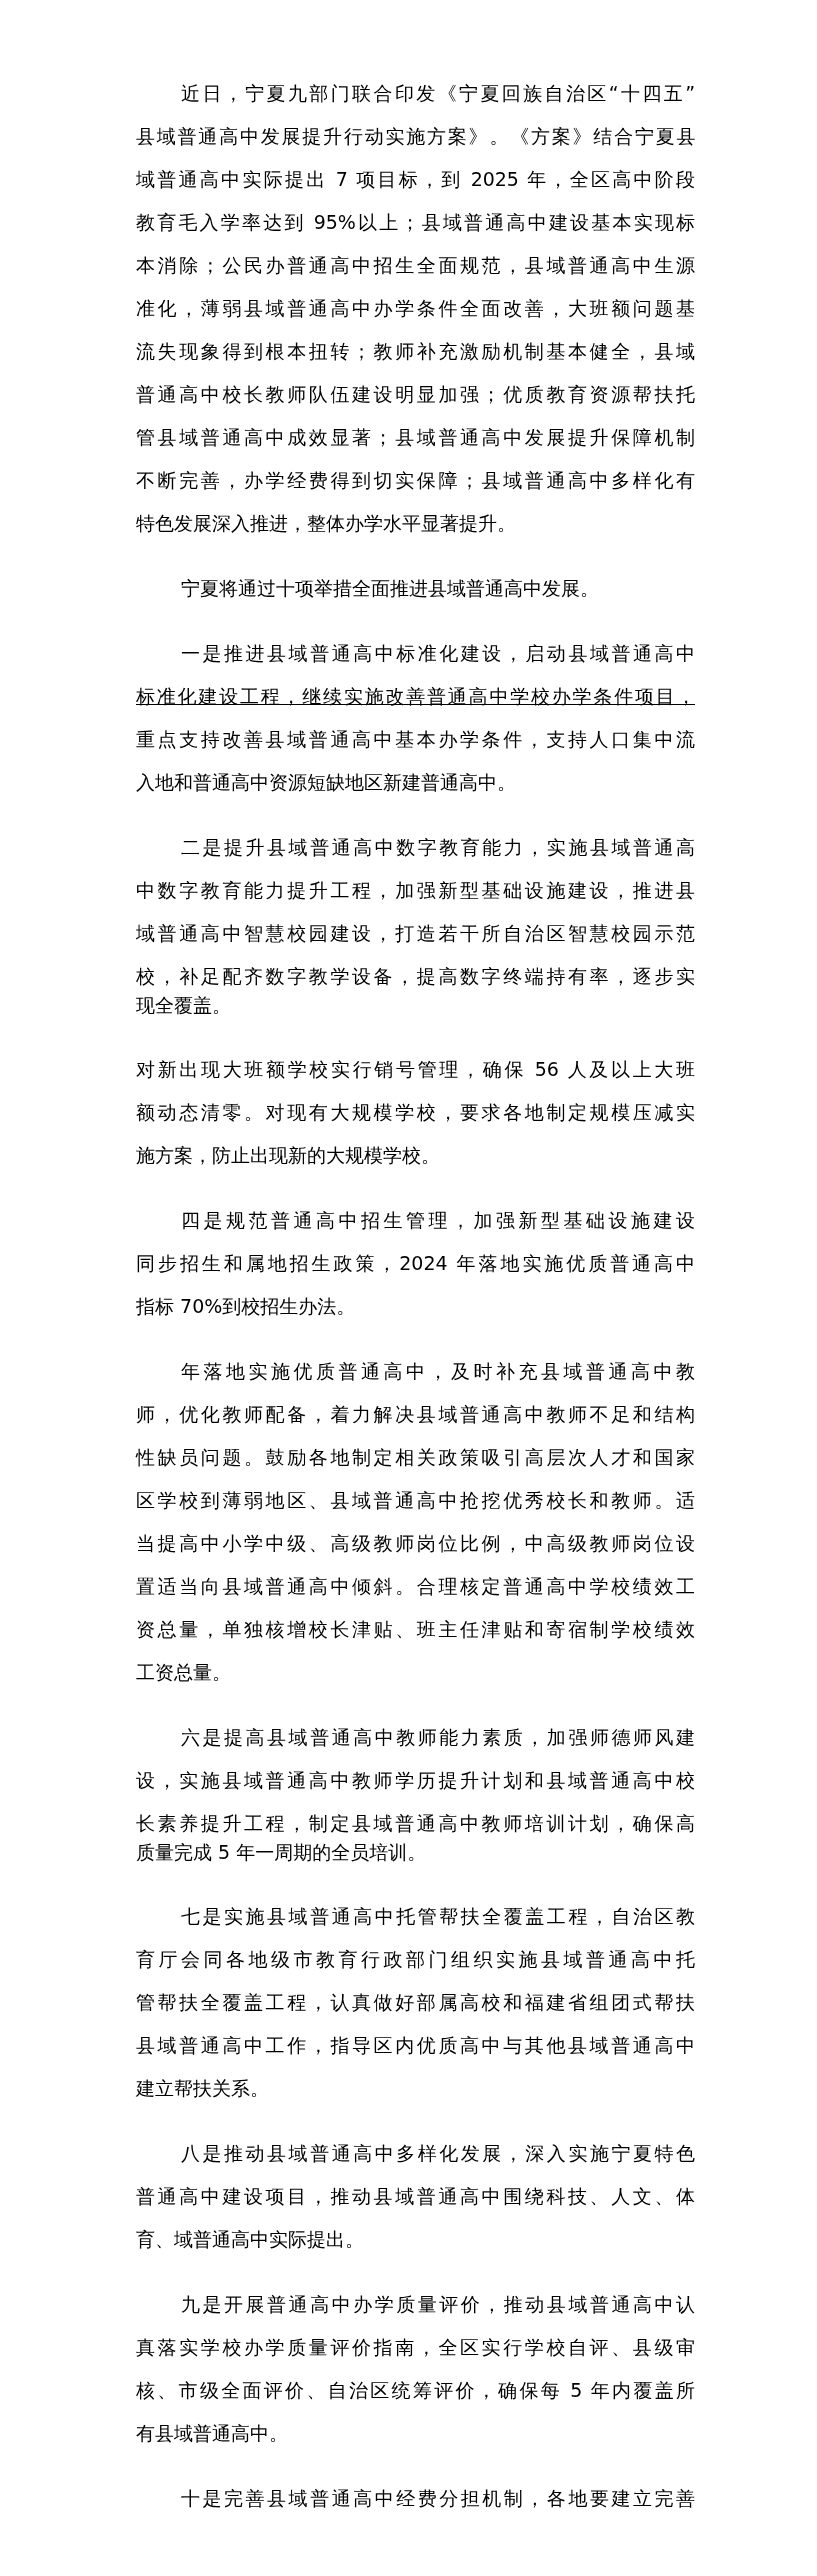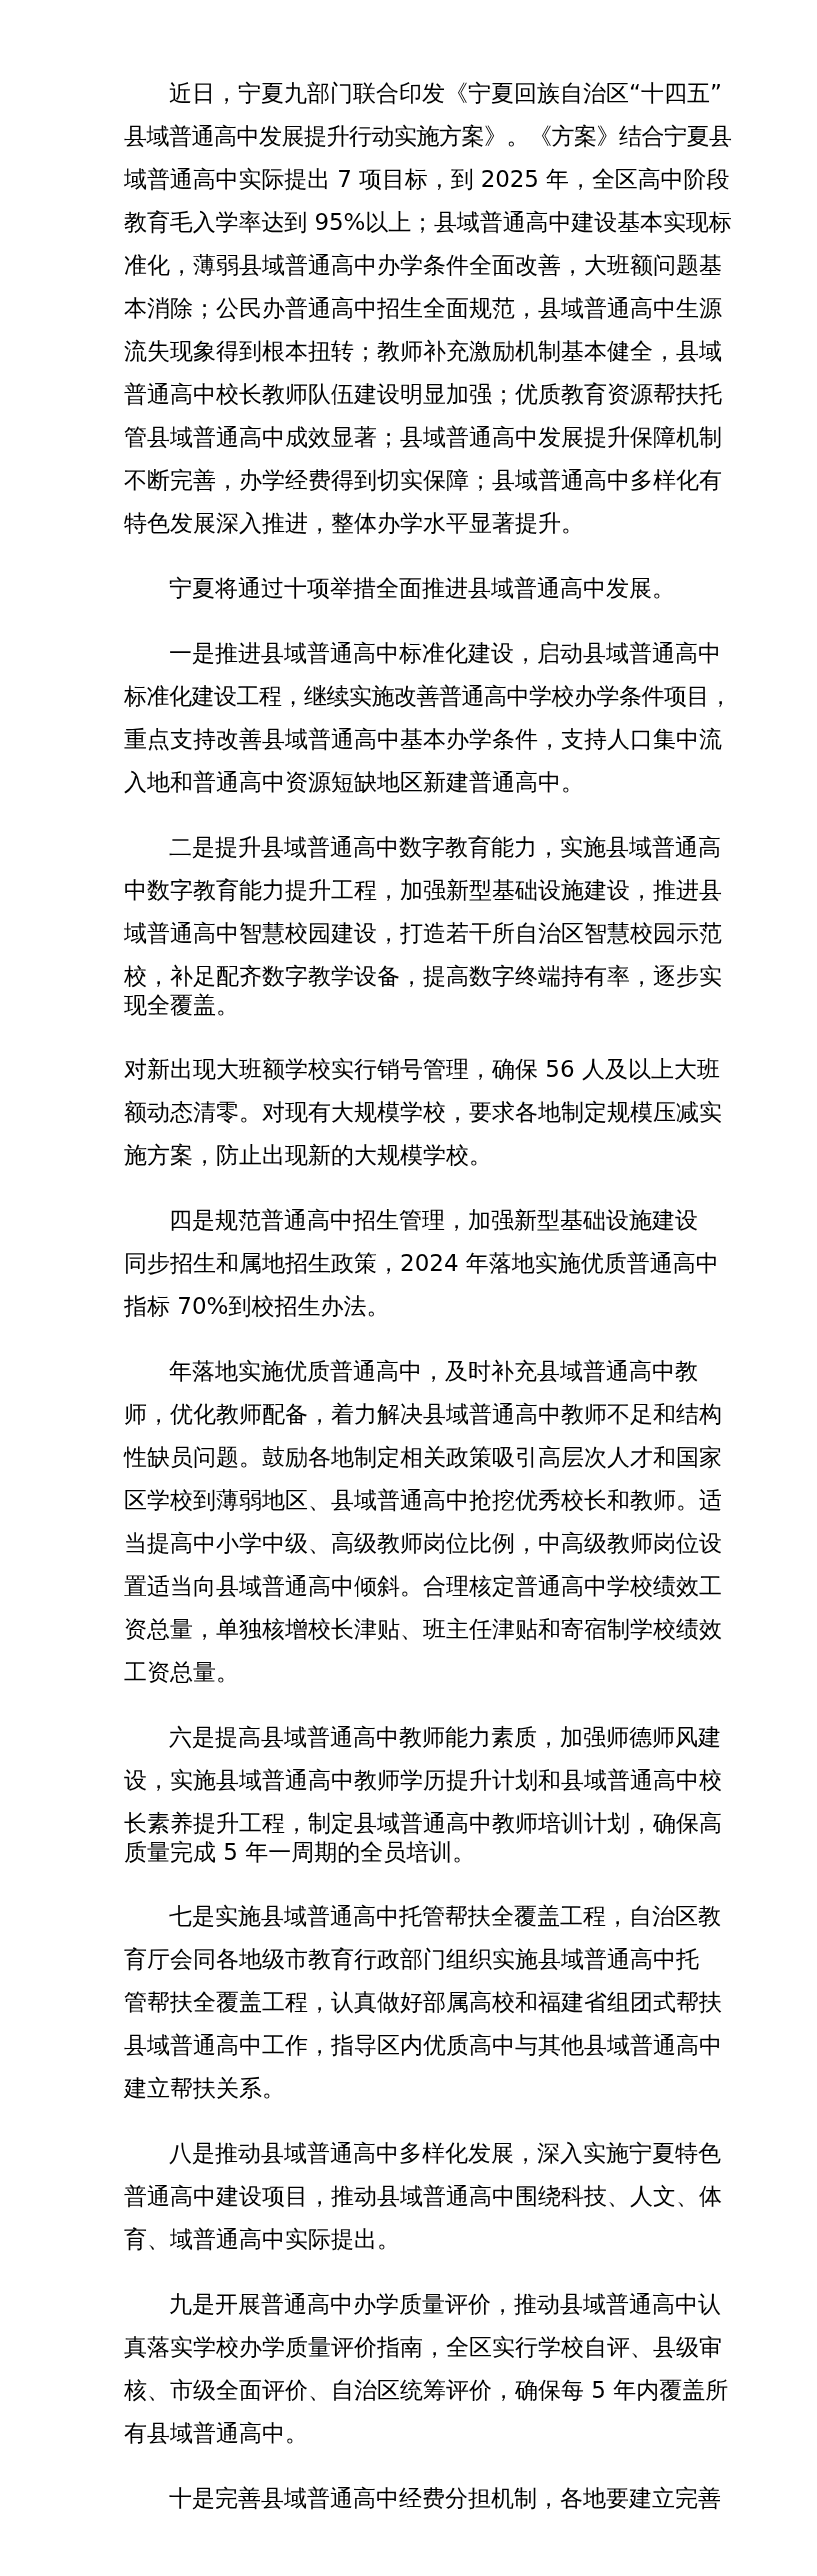--- a/index.html
+++ b/index.html
@@ -22,25 +22,26 @@
     width: 571px;
   }
   .para {
     margin: 0 0 22px 0;
     padding: 0;
   }
   .line {
     display: block;
     height: 43px;
     line-height: 43px;
-    font-size: 23px;
+    font-size: 19px;
     white-space: nowrap;
     text-align: justify;
     text-align-last: justify;
     overflow: visible;
+    margin-left: 12px;
   }
   .line.first {
     padding-left: 45px;
   }
   .line.last {
     text-align: left;
     text-align-last: left;
   }
   .line.tight {
     height: 28px;
@@ -55,34 +56,34 @@
 </style>
 </head>
 <body>
 
 <div class="article" id="article">
     <p class="para">
       <span class="line first"><span class="t">近日，宁夏九部门联合印发《宁夏回族自治区“十四五”</span></span>
       <span class="line"><span class="t" style="letter-spacing: -0.5px;">县域普通高中发展提升行动实施方案》。《方案》结合宁夏县</span></span>
       <span class="line"><span class="t" style="letter-spacing: -0.1px;">域普通高中实际提出 7 项目标，到 2025 年，全区高中阶段</span></span>
       <span class="line"><span class="t" style="letter-spacing: -0.1px;">教育毛入学率达到 95%以上；县域普通高中建设基本实现标</span></span>
+      <span class="line"><span class="t">本消除；公民办普通高中招生全面规范，县域普通高中生源</span></span>
       <span class="line"><span class="t">准化，薄弱县域普通高中办学条件全面改善，大班额问题基</span></span>
-      <span class="line"><span class="t">本消除；公民办普通高中招生全面规范，县域普通高中生源</span></span>
       <span class="line"><span class="t">流失现象得到根本扭转；教师补充激励机制基本健全，县域</span></span>
       <span class="line"><span class="t">普通高中校长教师队伍建设明显加强；优质教育资源帮扶托</span></span>
       <span class="line"><span class="t">管县域普通高中成效显著；县域普通高中发展提升保障机制</span></span>
       <span class="line"><span class="t">不断完善，办学经费得到切实保障；县域普通高中多样化有</span></span>
       <span class="line last"><span class="t">特色发展深入推进，整体办学水平显著提升。</span></span>
     </p>
     <p class="para">
       <span class="line first last"><span class="t">宁夏将通过十项举措全面推进县域普通高中发展。</span></span>
     </p>
     <p class="para">
       <span class="line first"><span class="t">一是推进县域普通高中标准化建设，启动县域普通高中</span></span>
-      <span class="line"><span class="t" style="letter-spacing: -0.5px;">标准化建设工程，继续实施改善普通高中学校办学条件项目，</span></span>
+      <span class="line"><span class="t" style="letter-spacing: -0.5px; text-decoration: underline;">标准化建设工程，继续实施改善普通高中学校办学条件项目，</span></span>
       <span class="line"><span class="t">重点支持改善县域普通高中基本办学条件，支持人口集中流</span></span>
       <span class="line last"><span class="t">入地和普通高中资源短缺地区新建普通高中。</span></span>
     </p>
     <p class="para">
       <span class="line first"><span class="t">二是提升县域普通高中数字教育能力，实施县域普通高</span></span>
       <span class="line"><span class="t">中数字教育能力提升工程，加强新型基础设施建设，推进县</span></span>
       <span class="line"><span class="t">域普通高中智慧校园建设，打造若干所自治区智慧校园示范</span></span>
       <span class="line"><span class="t">校，补足配齐数字教学设备，提高数字终端持有率，逐步实</span></span>
       <span class="line last tight"><span class="t">现全覆盖。</span></span>
     </p>

